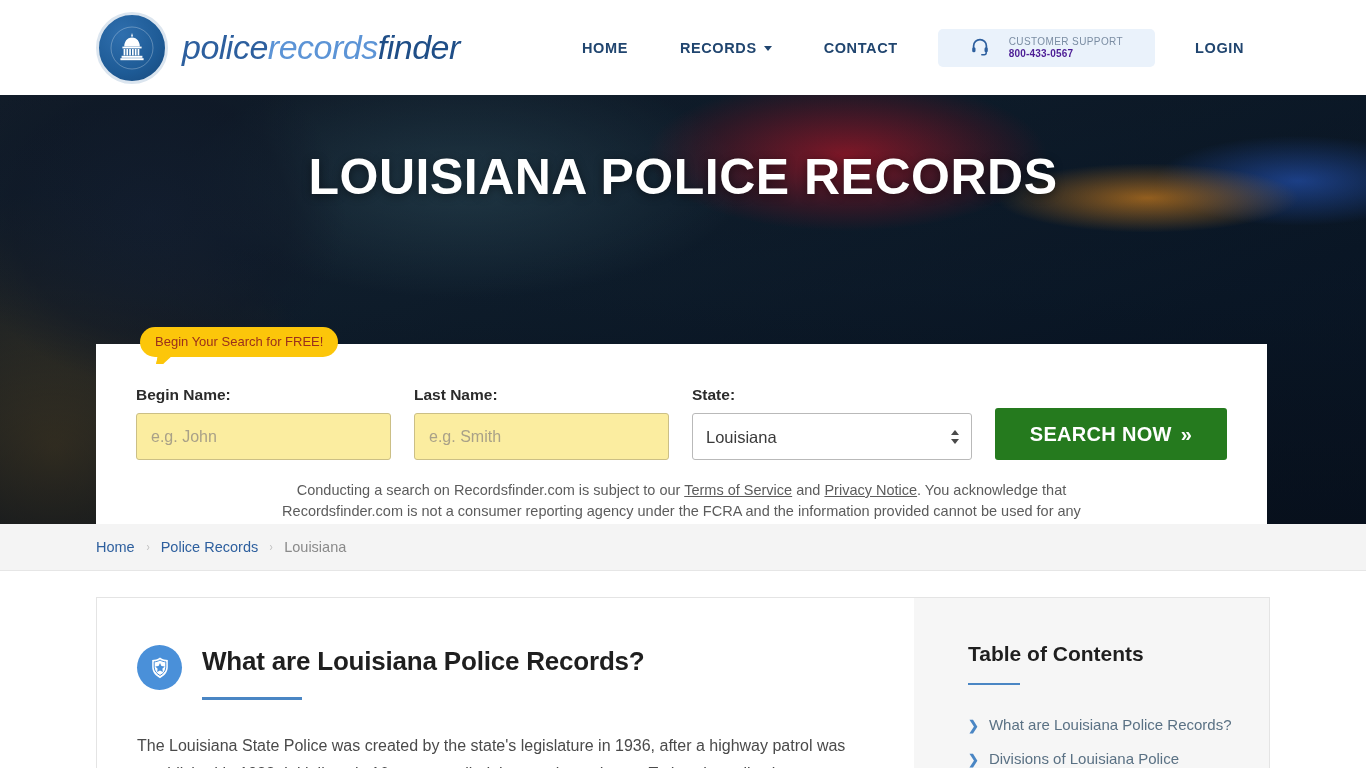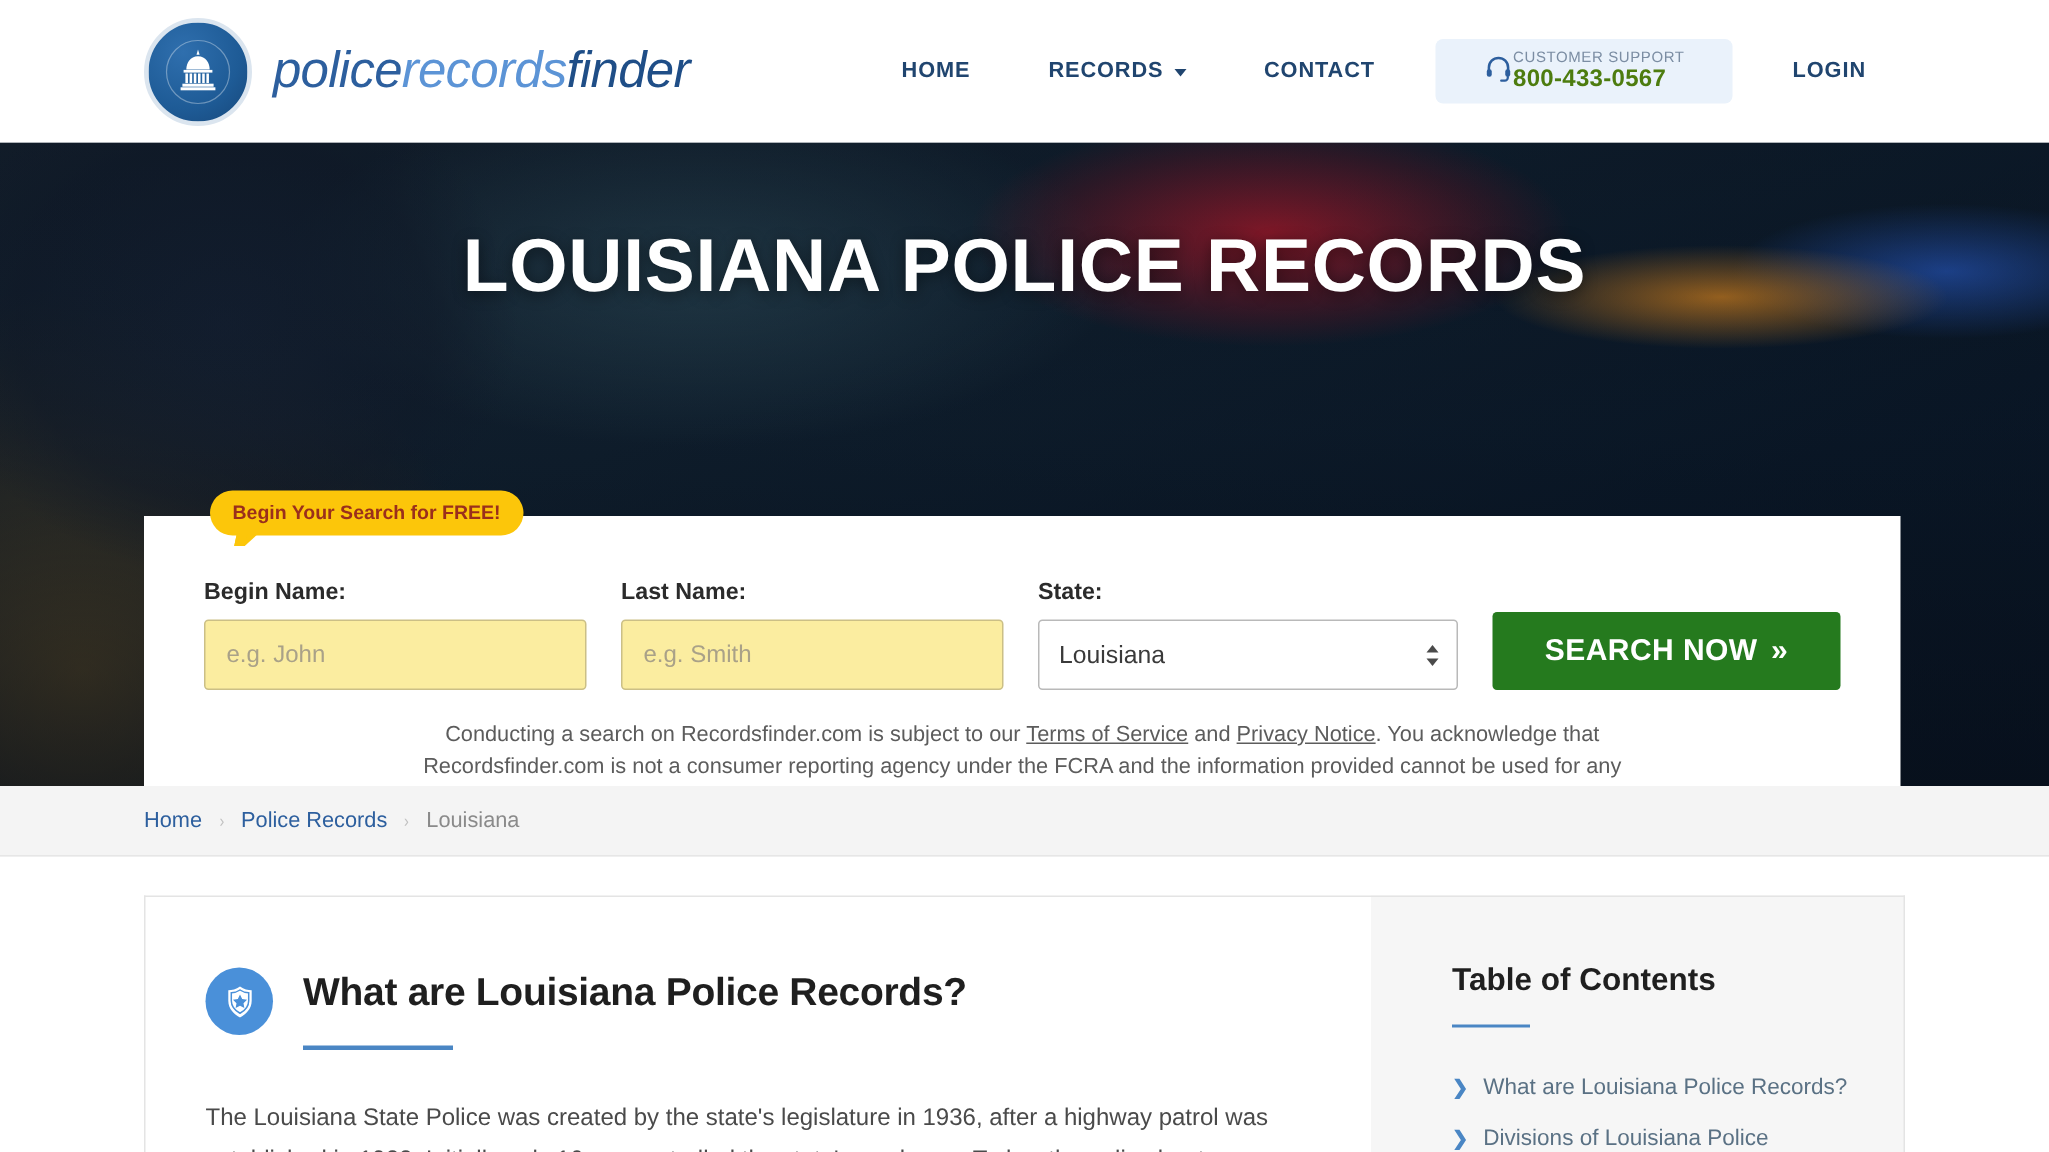--- a/index.html
+++ b/index.html
@@ -68,38 +68,38 @@
     border-left: 4.5px solid transparent;
     border-right: 4.5px solid transparent;
     border-top: 5px solid #20456f;
     display: inline-block;
     position: relative; top: 1px;
   }
 
   .support {
     background: #eaf2fb;
     border-radius: 5px;
-    display: flex; align-items: center; gap: 0;
+    display: flex; align-items: center; gap: 19px;
     padding: 7px 32px;
     margin: 0 14px;
     cursor: pointer;
   }
   .support-text { line-height: 1.15; }
   .support-label {
     display: block;
     font-size: 10px;
     letter-spacing: 0.4px;
     color: #7b8da3;
     text-transform: uppercase;
   }
   .support-phone {
     display: block;
-    font-size: 16px;
-    font-weight: 700;
-    color: #4d7c0f;
+    font-size: 10px;
+    font-weight: 700;
+    color: #4c1d95;
     letter-spacing: 0.2px;
   }
 
   
   .hero {
     position: relative;
     height: 429px;
     overflow: hidden;
     background: #0b1b2c;
   }
@@ -151,21 +151,21 @@
     padding: 26px 40px 20px 40px;
   }
 
   .ribbon {
     position: absolute;
     top: -17px;
     left: 44px;
     background: #fcc60a;
     color: #9a2f1c;
     font-size: 13px;
-    font-weight: 700;
+    font-weight: 400;
     padding: 7px 15px 8px 15px;
     border-radius: 17px;
     white-space: nowrap;
     cursor: pointer;
     text-align: center;
   }
   .ribbon::after {
     content: "";
     position: absolute;
     bottom: -7px; left: 17px;

